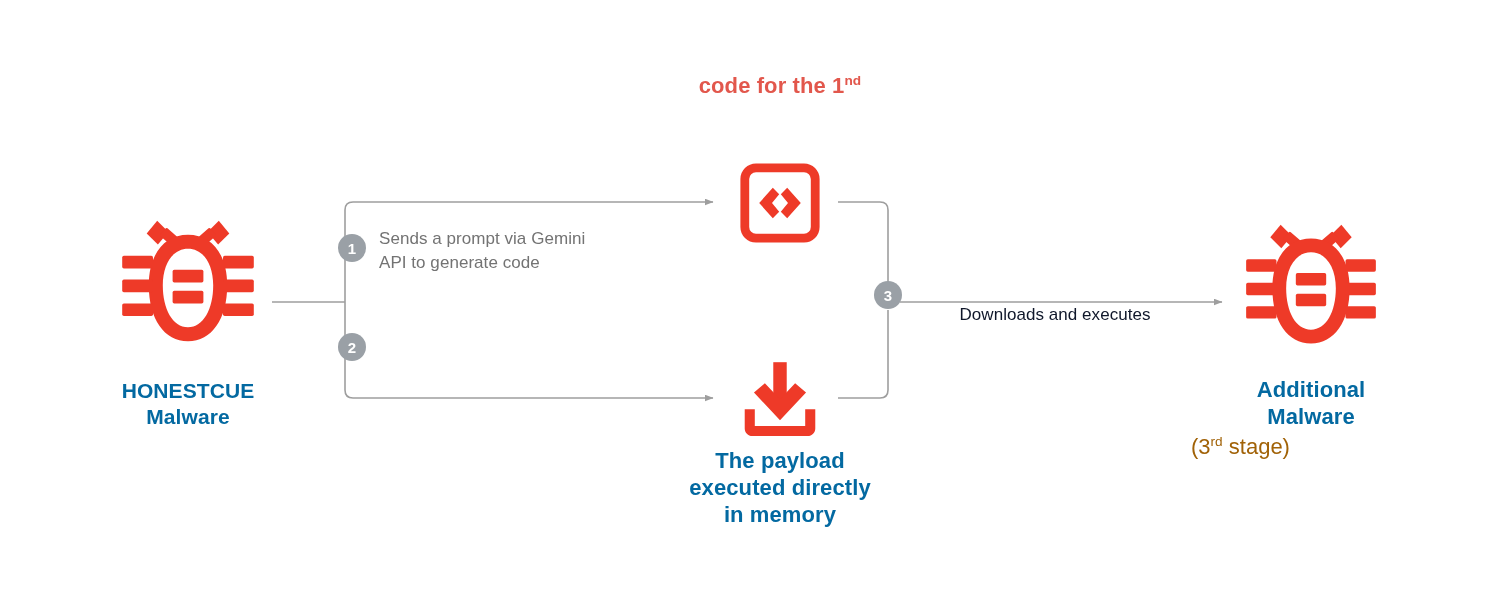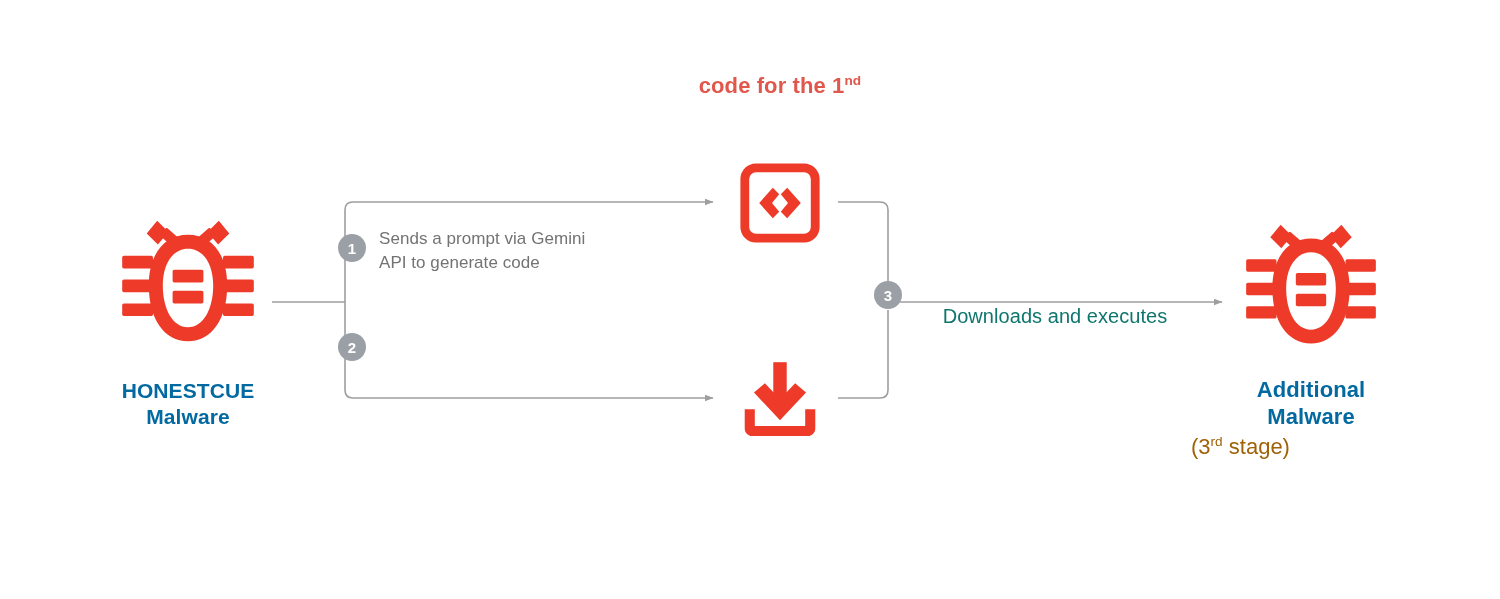--- a/index.html
+++ b/index.html
@@ -79,22 +79,22 @@
     position: absolute;
     left: 0;
     top: 0;
     width: 1500px;
     height: 599px;
     pointer-events: none;
   }
 
   
   .wire-label {
-    color: #0f766e;
-    font-size: 20px;
+    color: #0f172a;
+    font-size: 17px;
     letter-spacing: 0.05px;
     text-align: center;
     white-space: nowrap;
   }
 </style>
 </head>
 <body>
 
 <div id="canvas">
 
@@ -184,20 +184,25 @@
   <div class="node" style="left:738px; top:358px; width:84px; height:84px;">
     <svg width="84" height="84" viewBox="0 0 100 100">
       <g fill="#EE3A28">
         <rect x="42" y="5" width="16" height="46"></rect>
         <path d="M19 41 L50 74 L81 41 L68 30 L50 49 L32 30 Z"></path>
         <path d="M8 61 L8 84 C8 89 12 93 17 93 L83 93 C88 93 92 89 92 84 L92 61 L80 61 L80 81 L20 81 L20 61 Z"></path>
       </g>
     </svg>
   </div>
 
+  <div class="node caption-red" style="left:650px; top:448px; width:260px; font-size:22px;">
+    <div>The payload</div>
+    <div>executed directly</div>
+    <div>in memory</div>
+  </div>
 
   <div class="num-badge" style="left:874px; top:281px;">
     <span>3</span>
   </div>
   <div class="node wire-label" style="left:905px; top:305px; width:300px;">Downloads and executes</div>
 
   <div class="node" style="left:1242px; top:222px; width:138px; height:138px;">
     <svg width="138" height="138" viewBox="0 0 100 100">
       <g fill="#EE3A28">
         <path d="M28 2 L36 10 L28.5 19 L20.5 11 Z"></path>

